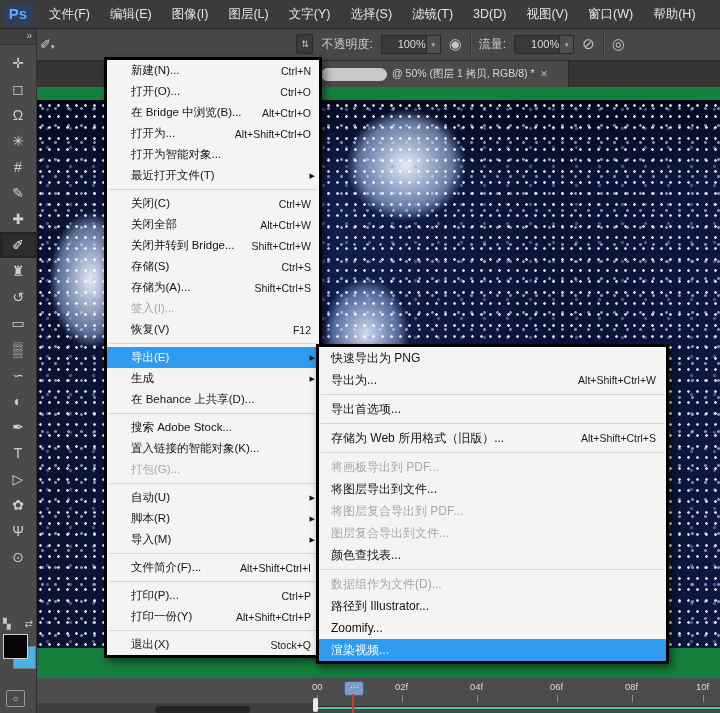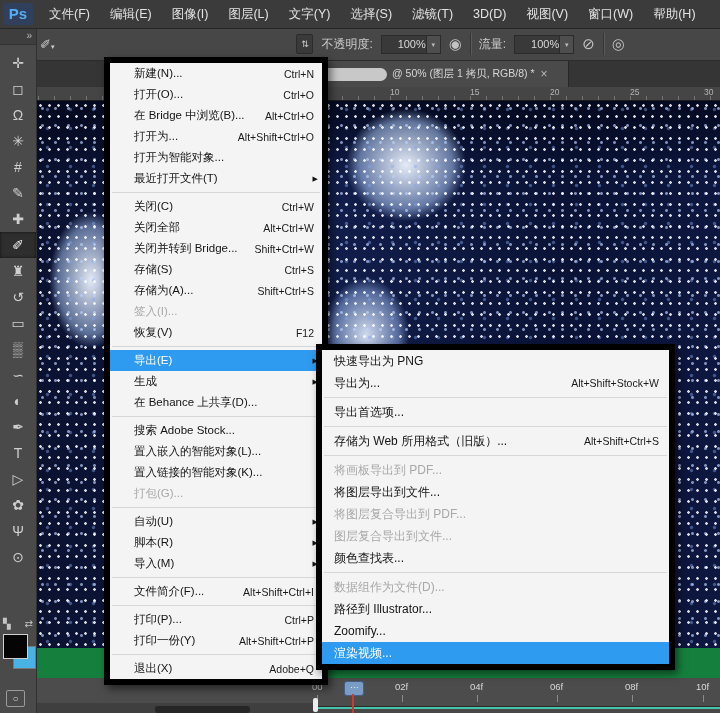--- a/index.html
+++ b/index.html
@@ -65,21 +65,21 @@
       radial-gradient(circle, rgba(190,210,255,.65) 0 1px, transparent 1.9px),
       radial-gradient(circle, rgba(130,165,235,.45) 0 1.2px, transparent 2.2px),
       radial-gradient(ellipse 80px 75px at 370px 65px, rgba(240,246,255,.95), rgba(170,198,245,.55) 58%, transparent 75%),
       radial-gradient(ellipse 55px 90px at 55px 180px, rgba(238,244,255,.95), rgba(168,198,245,.5) 60%, transparent 76%),
       radial-gradient(ellipse 60px 80px at 330px 235px, rgba(228,238,255,.9), rgba(150,182,238,.5) 55%, transparent 72%),
       radial-gradient(ellipse 48px 62px at 400px 335px, rgba(218,232,255,.8), transparent 70%),
       linear-gradient(180deg, rgba(2,7,26,.85), rgba(2,7,26,0) 14%),
       linear-gradient(90deg, #0a1130, #121e4c 42%, #0a1336 78%, #0d1740);
     background-size:9px 11px,13px 17px,23px 19px,auto,auto,auto,auto,auto,auto;}
   
-  .menu{position:absolute;background:#f4f4f4;border:6px solid #000000;
+  .menu{position:absolute;background:#f4f4f4;border:3px solid #000000;
         box-shadow:3px 4px 8px rgba(0,0,0,.5);z-index:50;}
   #file-menu{left:104px;top:57px;width:212px;}
   #export-submenu{left:316px;top:344px;width:347px;z-index:51;}
   .mi{display:flex;align-items:center;height:21px;padding:0 8px 0 24px;position:relative;
       font-size:11.5px;color:#141414;white-space:nowrap;}
   .smi{display:flex;align-items:center;height:22px;padding:0 10px 0 12px;position:relative;
       font-size:12px;color:#141414;white-space:nowrap;}
   .mi .sc,.smi .sc{margin-left:auto;font-size:10.5px;color:#1a1a1a;padding-left:10px;}
   .mi .arr{position:absolute;right:4px;font-size:7px;color:#111;}
   .mi.hl,.smi.hl{background:#2e9bf0;color:#ffffff;}
@@ -194,27 +194,20 @@
   </div>
 
   <div id="tabbar">
     <div id="doc-tab">
       <span class="tab-blob"></span>
       <span class="tab-title">@ 50% (图层 1 拷贝, RGB/8) *</span>
       <span class="tab-close">×</span>
     </div>
   </div>
 
-  <div id="ruler">
-      <span class="rt" style="left: 354px;">10</span>
-      <span class="rt" style="left: 434px;">15</span>
-      <span class="rt" style="left: 514px;">20</span>
-      <span class="rt" style="left: 594px;">25</span>
-      <span class="rt" style="left: 668px;">30</span>
-    </div>
 
   <div id="canvas"></div>
 
   <div id="timeline">
     <div id="tl-ruler">
         <span class="tt" style="left: 276px;">00<span class="tick"></span></span>
         <span class="tt" style="left: 359px;">02f<span class="tick"></span></span>
         <span class="tt" style="left: 434px;">04f<span class="tick"></span></span>
         <span class="tt" style="left: 514px;">06f<span class="tick"></span></span>
         <span class="tt" style="left: 589px;">08f<span class="tick"></span></span>
@@ -303,23 +296,20 @@
         <span class="arr">▶</span>
       </div>
       <div class="mi">
         <span class="lbl">在 Behance 上共享(D)...</span>
       </div>
       <div class="msep"></div>
       <div class="mi">
         <span class="lbl">搜索 Adobe Stock...</span>
       </div>
       <div class="mi">
-        <span class="lbl">置入嵌入的智能对象(L)...</span>
-      </div>
-      <div class="mi">
         <span class="lbl">置入链接的智能对象(K)...</span>
       </div>
       <div class="mi dis">
         <span class="lbl">打包(G)...</span>
       </div>
       <div class="msep"></div>
       <div class="mi">
         <span class="lbl">自动(U)</span>
         <span class="arr">▶</span>
       </div>
@@ -341,31 +331,31 @@
         <span class="lbl">打印(P)...</span>
         <span class="sc">Ctrl+P</span>
       </div>
       <div class="mi">
         <span class="lbl">打印一份(Y)</span>
         <span class="sc">Alt+Shift+Ctrl+P</span>
       </div>
       <div class="msep"></div>
       <div class="mi">
         <span class="lbl">退出(X)</span>
-        <span class="sc">Adobe+Q</span>
+        <span class="sc">Stock+Q</span>
       </div>
     </div>
 
   <div id="export-submenu" class="menu">
       <div class="smi">
         <span class="lbl">快速导出为 PNG</span>
       </div>
       <div class="smi">
         <span class="lbl">导出为...</span>
-        <span class="sc">Alt+Shift+Stock+W</span>
+        <span class="sc">Alt+Shift+Ctrl+W</span>
       </div>
       <div class="msep"></div>
       <div class="smi">
         <span class="lbl">导出首选项...</span>
       </div>
       <div class="msep"></div>
       <div class="smi">
         <span class="lbl">存储为 Web 所用格式（旧版）...</span>
         <span class="sc">Alt+Shift+Ctrl+S</span>
       </div>

